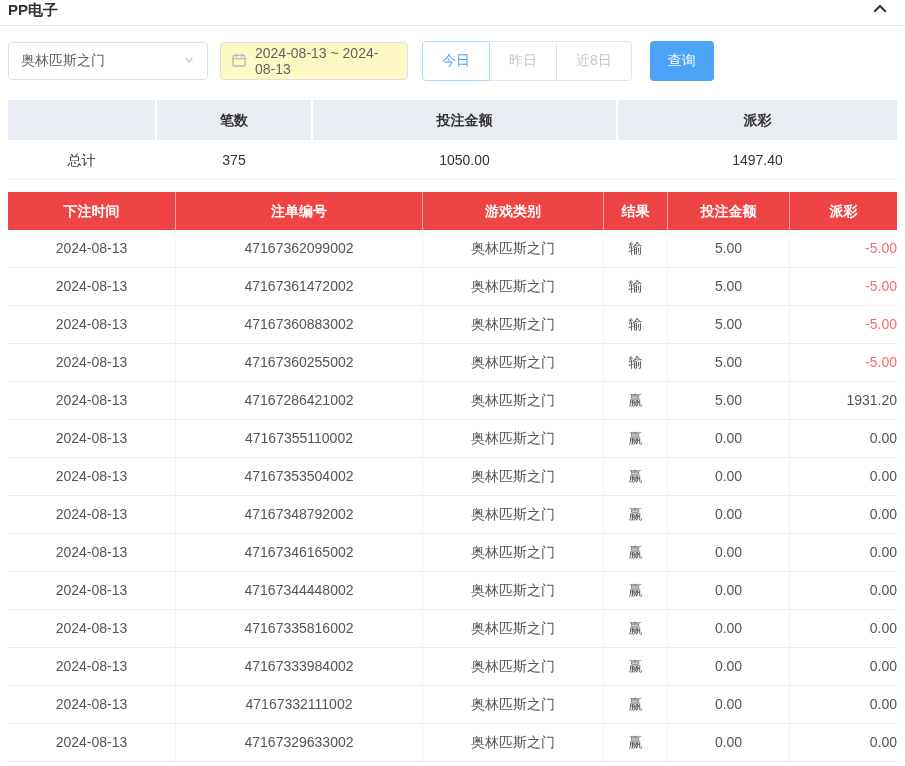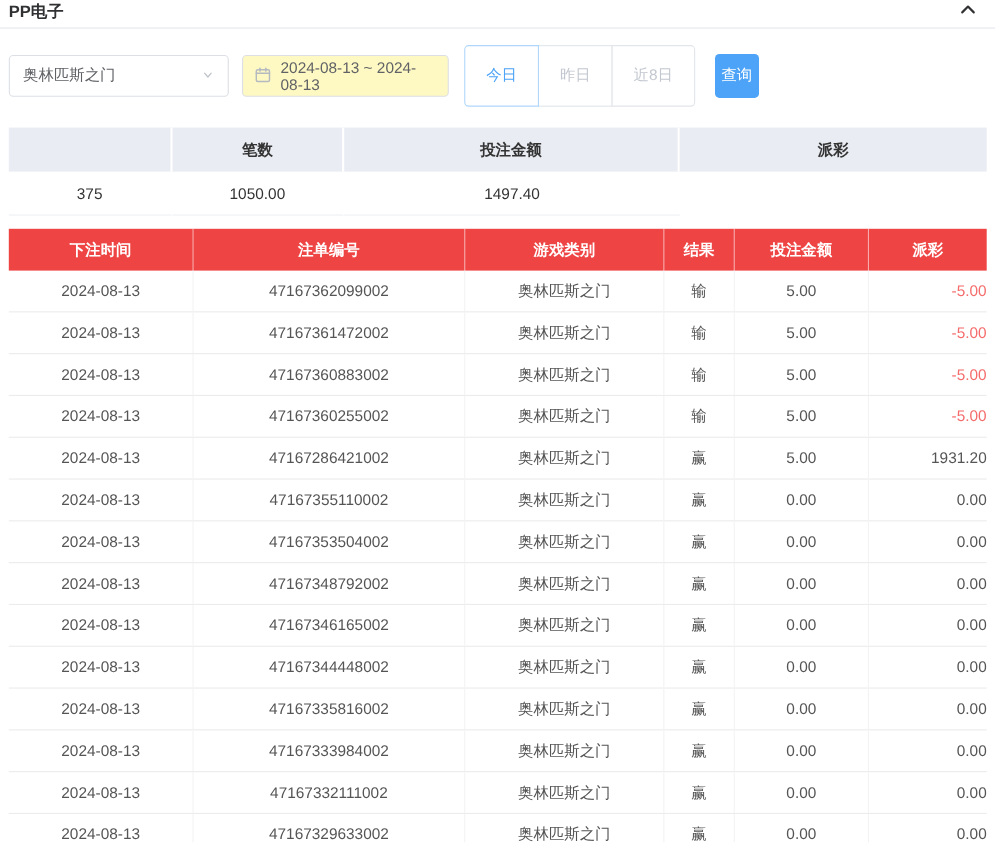--- a/index.html
+++ b/index.html
@@ -14,26 +14,26 @@
   .chevron-btn { display:flex; align-items:center; cursor:pointer; background:none; border:none; padding:0; }
 
   
   .filter-bar { display:flex; align-items:center; padding:15px 8px; gap:12px; }
   .select-box { width:200px; height:38px; border:1px solid #dcdfe6; border-radius:4px; background:#fff;
                 display:flex; align-items:center; justify-content:space-between; padding:0 12px;
                 font-size:14px; color:#606266; cursor:pointer; }
   .date-box { width:188px; height:38px; border:1px solid #dcdfe6; border-radius:4px; background:#fef9c3;
               display:flex; align-items:center; gap:8px; padding:0 10px; font-size:14px; color:#606266; cursor:pointer; }
   .btn-group { display:flex; margin-left:2px; }
-  .qr-btn { height:56px; padding:0 19px; background:#fff; border:1px solid #e2e5ea; margin-left:-1px;
+  .qr-btn { height:40px; padding:0 19px; background:#fff; border:1px solid #e2e5ea; margin-left:-1px;
             font-size:14px; color:#c3c8d0; cursor:pointer; font-family:inherit; }
   .qr-btn:first-child { border-radius:4px 0 0 4px; margin-left:0; }
   .qr-btn:last-child { border-radius:0 4px 4px 0; }
   .qr-btn.active { color:#4da3f7; border-color:#b0d7fb; position:relative; z-index:1; }
-  .query-btn { height:40px; padding:0 6px; margin-left:6px; background:#4da3f7; color:#fff; border:none;
+  .query-btn { height:40px; padding:0 18px; margin-left:6px; background:#4da3f7; color:#fff; border:none;
                border-radius:4px; font-size:14px; cursor:pointer; font-family:inherit; }
 
   
   .summary { width:889px; margin:4px 8px 12px 8px; font-size:14px; }
   .s-row { display:grid; grid-template-columns:149px 156px 305px 279px; }
   .s-head .s-cell { background:#e9ecf2; height:40px; line-height:40px; text-align:center;
                     font-weight:bold; color:#333; border-right:2px solid #fff; }
   .s-head .s-cell:last-child { border-right:none; }
   .s-body .s-cell { height:40px; line-height:40px; text-align:center; color:#333;
                     border-bottom:1px solid #eef0f4; border-right:2px solid #fff; }
@@ -101,20 +101,21 @@
   </div>
 
   <div class="summary">
     <div class="s-row s-head">
       <div class="s-cell"></div>
       <div class="s-cell">笔数</div>
       <div class="s-cell">投注金额</div>
       <div class="s-cell">派彩</div>
     </div>
     <div class="s-row s-body">
+      <div class="s-cell">总计</div>
       <div class="s-cell">375</div>
       <div class="s-cell">1050.00</div>
       <div class="s-cell">1497.40</div>
     </div>
   </div>
 
   <div class="bet-table">
     <div class="t-head">
       <div class="t-hcell">下注时间</div>
       <div class="t-hcell">注单编号</div>

